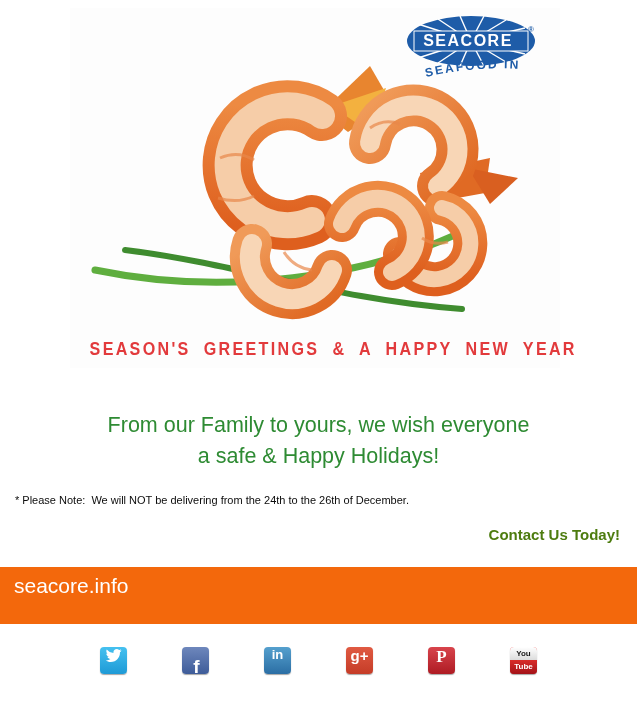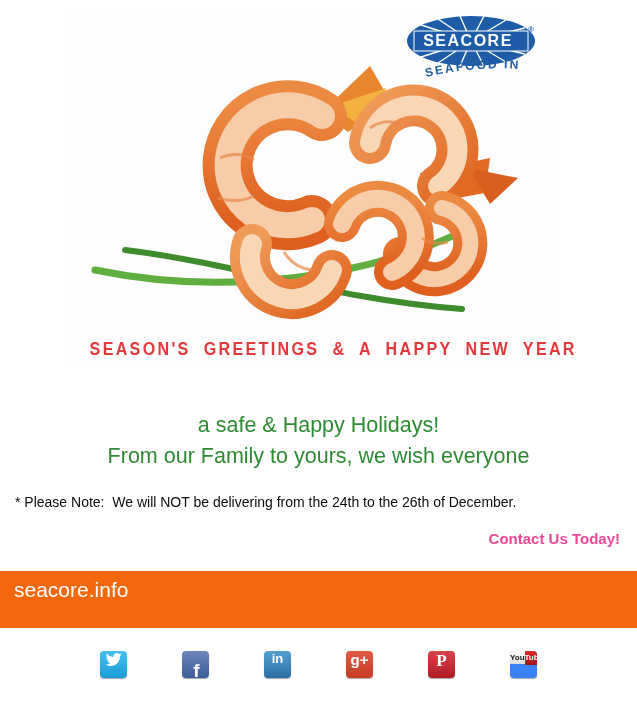--- a/index.html
+++ b/index.html
@@ -11,43 +11,43 @@
   .hero-art { position:absolute; inset:0; }
   .logo { position:absolute; top:6px; right:18px; width:138px; height:70px; }
   .caption { position:absolute; left:0; right:0; bottom:8px; text-align:center;
              color:#E23A3C; font-weight:bold; font-size:17.5px; letter-spacing:2.5px;
              word-spacing:7px; transform:scaleX(.92); white-space:nowrap; }
 
   
   .greeting { margin-top:42px; text-align:center; color:#2E8B33; font-size:21.5px; line-height:31px; }
 
   
-  .note { margin:22px 15px 0 15px; color:#0c0c0c; font-size:14px; white-space:pre-wrap; }
+  .note { margin:22px 15px 0 15px; color:#0c0c0c; font-size:11px; white-space:pre-wrap; }
 
   
   .contact-row { margin:20px 17px 0 0; text-align:right; }
-  .contact-link { color:#ec4899; font-weight:bold; font-size:15px; text-decoration:none; cursor:pointer; }
+  .contact-link { color:#4d7c0f; font-weight:bold; font-size:15px; text-decoration:none; cursor:pointer; }
 
   
   .banner { margin-top:23px; width:637px; height:57px; background:#F3680C; color:#ffffff; padding:5px 14px 12px 14px; }
   .banner-title { font-size:21px; line-height:27px; }
   .banner-line { font-size:15px; line-height:21px; }
   .banner-line a { color:#ffffff; text-decoration:underline; cursor:pointer; }
 
   
   .social { margin-top:23px; display:flex; justify-content:center; gap:55px; }
   .sicon { width:27px; height:27px; border-radius:4px; display:flex; justify-content:center;
            color:#fff; font-weight:bold; cursor:pointer; box-shadow:0 1px 1px rgba(0,0,0,.35); overflow:hidden; }
   .sicon.twitter   { background:linear-gradient(180deg,#45C1F0,#1E9AD6); }
   .sicon.facebook  { background:linear-gradient(180deg,#6E87BC,#3E5C99); font-size:19px; align-items:flex-end; }
   .sicon.facebook span { line-height:15px; margin-right:-2px; }
   .sicon.linkedin  { background:linear-gradient(180deg,#55A0CE,#2B6EA4); font-size:13px; }
   .sicon.gplus     { background:linear-gradient(180deg,#E05A42,#C53C27); font-size:15px; }
   .sicon.pinterest { background:linear-gradient(180deg,#D8444C,#AE1B23); font-size:17px; font-family:"Liberation Serif",serif; }
-  .sicon.youtube   { background:#3b82f6; flex-direction:row; align-items:stretch; justify-content:flex-start; }
+  .sicon.youtube   { background:#ef4444; flex-direction:column; align-items:stretch; justify-content:flex-start; }
   .yt-top    { height:13px; background:linear-gradient(180deg,#ffffff,#dcdcdc); color:#1a1a1a; font-size:8px; text-align:center; line-height:13px; }
   .yt-bottom { height:14px; background:linear-gradient(180deg,#d92b28,#a31218); color:#fff; font-size:8px; text-align:center; line-height:13px; }
 </style>
 </head>
 <body>
 
 <div class="hero">
 
   <svg class="hero-art" viewBox="0 0 490 360" aria-hidden="true">
     <defs>
@@ -109,22 +109,22 @@
     <path id="sfArc" d="M22,63 Q69,52 116,55" fill="none"></path>
     <text font-size="12" font-weight="bold" fill="#1E5CA8" letter-spacing="2">
       <textPath href="#sfArc">SEAFOOD INC.</textPath>
     </text>
   </svg>
 
   <div class="caption">SEASON'S GREETINGS &amp; A HAPPY NEW YEAR</div>
 </div>
 
 <div class="greeting">
+  <div>From our Family to yours, we wish everyone</div>
   <div>a safe &amp; Happy Holidays!</div>
-  <div>From our Family to yours, we wish everyone</div>
 </div>
 
 <div class="note">* Please Note:  We will NOT be delivering from the 24th to the 26th of December.</div>
 
 <div class="contact-row">
   <a class="contact-link">Contact Us Today!</a>
 </div>
 
 <div class="banner">
   <div class="banner-title">seacore.info</div>

